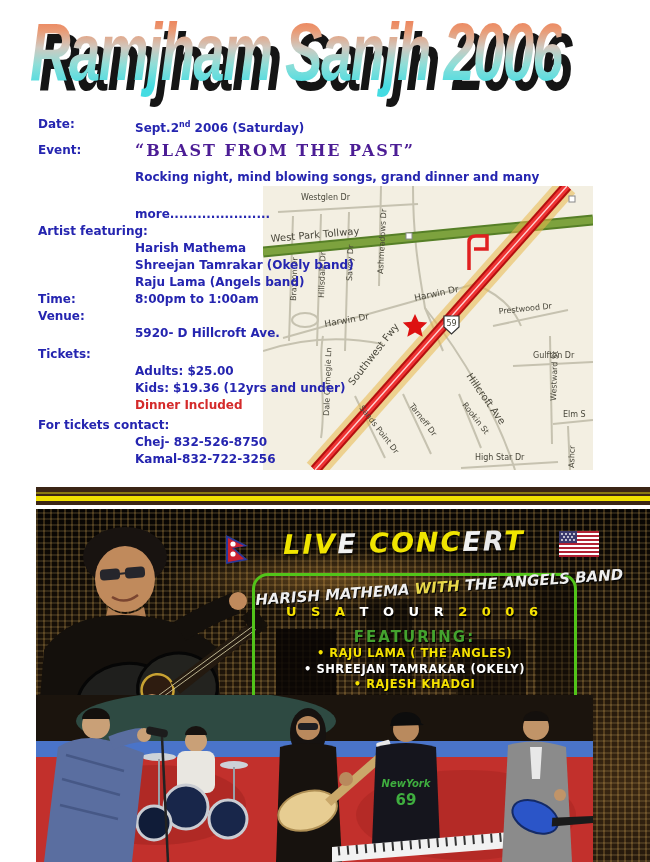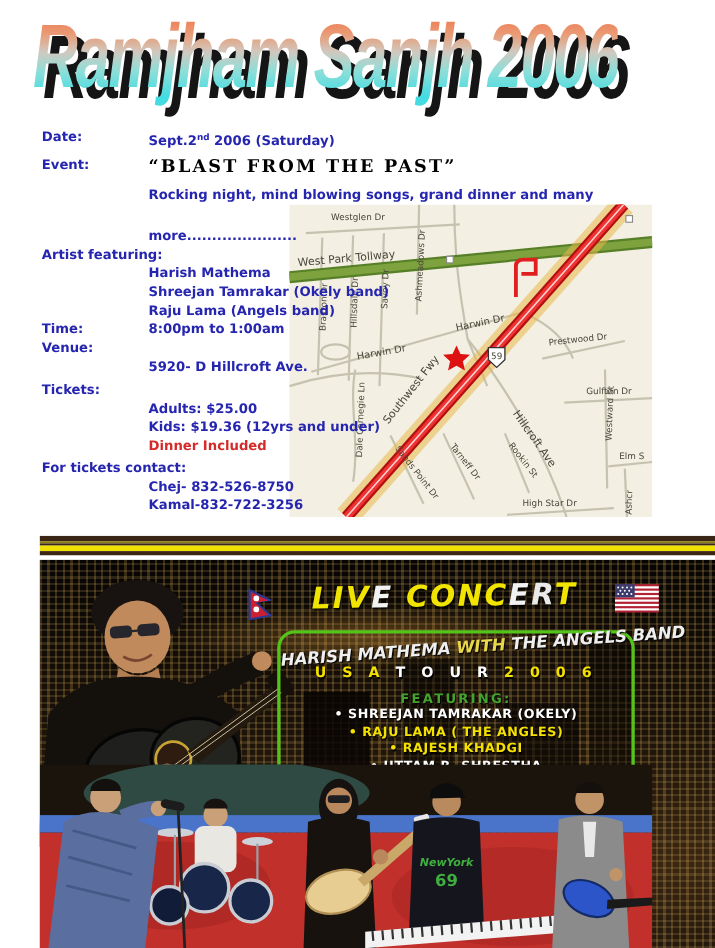--- a/index.html
+++ b/index.html
@@ -15,21 +15,21 @@
   .title-front{transform:scale(0.88,1.28);
     background:linear-gradient(180deg,#ef6f45 6%,#ea9a74 28%,#cfc9c0 46%,#8eded8 64%,#44dce2 88%);
     -webkit-background-clip:text;background-clip:text;color:transparent;}
 
   
   .info{position:absolute;left:38px;top:116px;z-index:6;color:#2525b0;font-weight:bold;
         font-size:12px;line-height:17px;}
   .irow{display:flex;white-space:nowrap;}
   .ilabel{flex:0 0 97px;width:97px;}
   .ival sup{font-size:8px;}
-  .event-text{font-family:"DejaVu Serif",serif;font-size:16px;letter-spacing:2px;color:#000000;}
+  .event-text{font-family:"DejaVu Serif",serif;font-size:16px;letter-spacing:2px;color:#4c1d95;}
   .row-event{margin-top:5px;align-items:center;}
   .row-desc1{margin-top:10px;}
   .row-desc2{margin-top:20px;}
   .row-tickets{margin-top:4px;}
   .row-contact{margin-top:3px;}
   .long-line{font-size:11px;letter-spacing:-0.3px;}
   .red{color:#d42a2a;}
 
   
   .map{position:absolute;left:263px;top:186px;width:330px;height:284px;z-index:1;}
@@ -51,21 +51,21 @@
   .us-flag{position:absolute;left:523px;top:22px;}
   .live-concert{position:absolute;left:218px;top:18px;width:300px;text-align:center;
     font-style:italic;font-weight:bold;font-size:27px;letter-spacing:2px;white-space:nowrap;
     transform:rotate(-1deg);text-shadow:1px 2px 2px rgba(0,0,0,0.8);}
   .green-box{position:absolute;left:216px;top:64px;width:319px;height:147px;
     border:3px solid #52c41a;border-radius:16px;text-align:center;overflow:visible;}
   .gb-heading{margin-top:4px;transform:rotate(-4deg);font-style:italic;font-weight:bold;
     font-size:15px;white-space:nowrap;text-shadow:1px 1px 1px #000;}
   .gb-tour{margin-top:6px;font-weight:bold;font-size:13px;letter-spacing:5px;white-space:nowrap;
     text-shadow:1px 2px 1px #000;}
-  .gb-feat{margin-top:9px;font-weight:bold;font-size:12px;letter-spacing:2px;color:#44a22e;
+  .gb-feat{margin-top:9px;font-weight:bold;font-size:15px;letter-spacing:2px;color:#44a22e;
     text-shadow:1px 1px 1px #000;}
   .gb-line{font-weight:bold;font-size:11.5px;letter-spacing:0.5px;line-height:15.5px;
     text-shadow:1px 1px 1px #000;white-space:nowrap;}
   .band{position:absolute;left:0;bottom:0;}
 </style>
 </head>
 <body>
 
 <div class="page">
 
@@ -299,22 +299,22 @@
             <circle cx="7" cy="9" r="0.9"></circle>
             <circle cx="11" cy="9" r="0.9"></circle>
             <circle cx="15" cy="9" r="0.9"></circle>
           </g>
       </svg>
 
       <div class="green-box">
         <div class="gb-heading"><span style="color: rgb(239, 239, 239);">HARISH MATHEMA </span><span style="color: rgb(232, 216, 74);">WITH</span><span style="color: rgb(239, 239, 239);"> THE ANGELS BAND</span></div>
         <div class="gb-tour"><span style="color: rgb(245, 225, 0);">U S A</span><span style="color: rgb(255, 255, 255);">  T O U R</span><span style="color: rgb(245, 225, 0);">  2 0 0 6</span></div>
         <div class="gb-feat">FEATURING:</div>
+        <div class="gb-line" style="color: rgb(245, 225, 0);">• RAJU LAMA ( THE ANGLES)</div>
         <div class="gb-line" style="color: rgb(255, 255, 255);">• SHREEJAN TAMRAKAR (OKELY)</div>
-        <div class="gb-line" style="color: rgb(245, 225, 0);">• RAJU LAMA ( THE ANGLES)</div>
         <div class="gb-line" style="color: rgb(245, 225, 0);">• RAJESH KHADGI</div>
         <div class="gb-line" style="color: rgb(255, 255, 255);">• UTTAM R. SHRESTHA</div>
         <div class="gb-line" style="color: rgb(245, 225, 0);">• PRABIN DASS SHRESTHA</div>
       </div>
 
       <svg class="band" width="557" height="167" viewBox="0 0 557 167" xmlns="http://www.w3.org/2000/svg">
         <rect width="557" height="48" fill="#1b140d"></rect>
         <ellipse cx="170" cy="26" rx="130" ry="30" fill="#2e4a42"></ellipse>
         <rect y="46" width="557" height="16" fill="#4a74c9"></rect>
         <rect y="62" width="557" height="105" fill="#c2302c"></rect>

